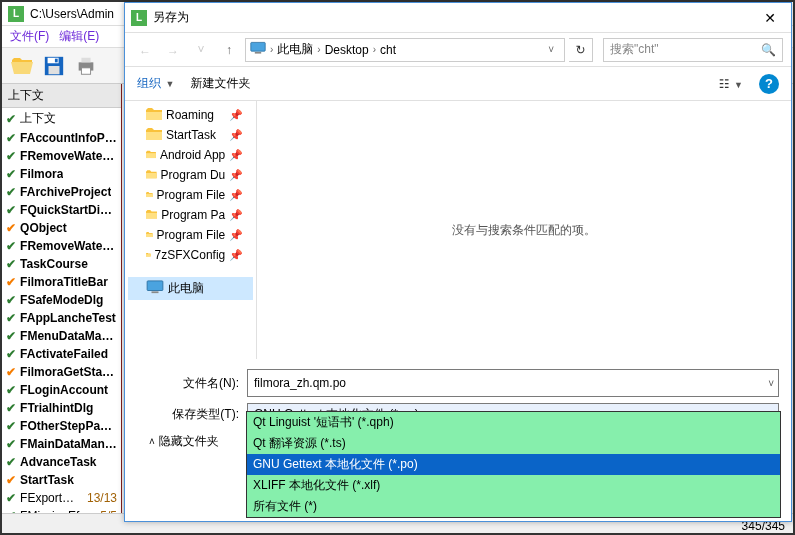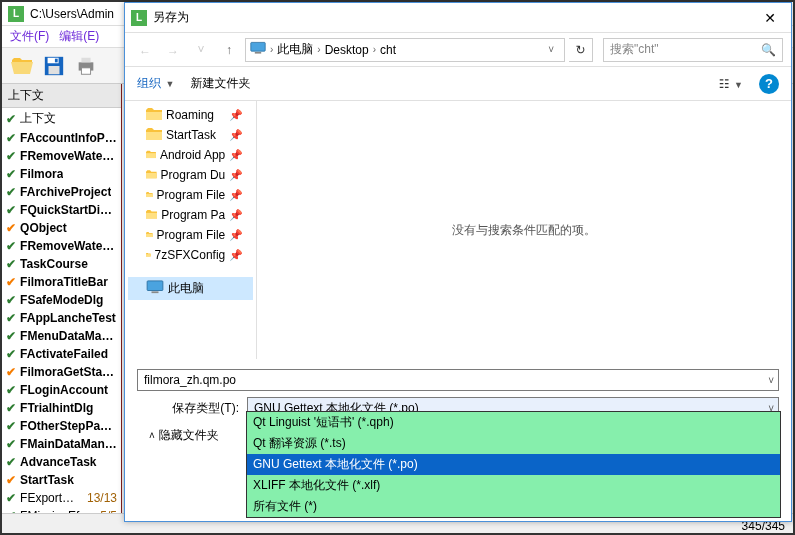--- a/index.html
+++ b/index.html
@@ -61,21 +61,21 @@
 .tree-item { display: flex; align-items: center; padding: 3px 10px 3px 18px; gap: 4px; white-space: nowrap; }
 .tree-item.sel { background: #cde8ff; }
 .folder-icon { width: 16px; height: 14px; }
 .pin-icon { color: #99a; font-size: 11px; margin-left: auto; }
 .tree-item .mon svg { width: 18px; height: 14px; }
 .dlg-main { flex: 1; display: flex; align-items: center; justify-content: center; color: #555; }
 
 .dlg-fields { padding: 10px 12px 6px; }
 .field-row { display: flex; align-items: center; margin-bottom: 6px; }
 .field-label { width: 110px; text-align: right; padding-right: 8px; }
-.field-input { flex: 1; height: 22px; border: 1px solid #7a7a7a; padding: 0 6px; display: flex; align-items: center; position: relative; }
+.field-input { flex: 1; height: 28px; border: 1px solid #7a7a7a; padding: 0 6px; display: flex; align-items: center; position: relative; }
 .field-input .dd-chev { position: absolute; right: 4px; font-size: 10px; color: #555; }
 .field-select { flex: 1; height: 22px; border: 1px solid #7a7a7a; background: #e8f0fc; padding: 0 6px; display: flex; align-items: center; position: relative; }
 .field-select .dd-chev { position: absolute; right: 4px; font-size: 10px; color: #555; }
 
 .hide-folders { display: flex; align-items: center; gap: 4px; padding-left: 12px; margin-top: 8px; }
 .hide-folders .chev { font-size: 10px; }
 
 .dropdown-list { position: absolute; left: 121px; right: 10px; bottom: 3px; border: 1px solid #333; background: #86efac; }
 .dd-item { padding: 2px 6px; }
 .dd-item.sel { background: #0a64c8; color: #fff; }
@@ -338,20 +338,21 @@
             </svg></span>
           <span>此电脑</span>
         </div>
       </div>
     <div class="dlg-main">
       <span>没有与搜索条件匹配的项。</span>
     </div>
   </div>
   <div class="dlg-fields">
     <div class="field-row">
+      <div class="field-label">文件名(N):</div>
       <div class="field-input">
         <span>filmora_zh.qm.po</span>
         <span class="dd-chev">˅</span>
       </div>
     </div>
     <div class="field-row">
       <div class="field-label">保存类型(T):</div>
       <div class="field-select">
         <span>GNU Gettext 本地化文件 (*.po)</span>
         <span class="dd-chev">˅</span>

